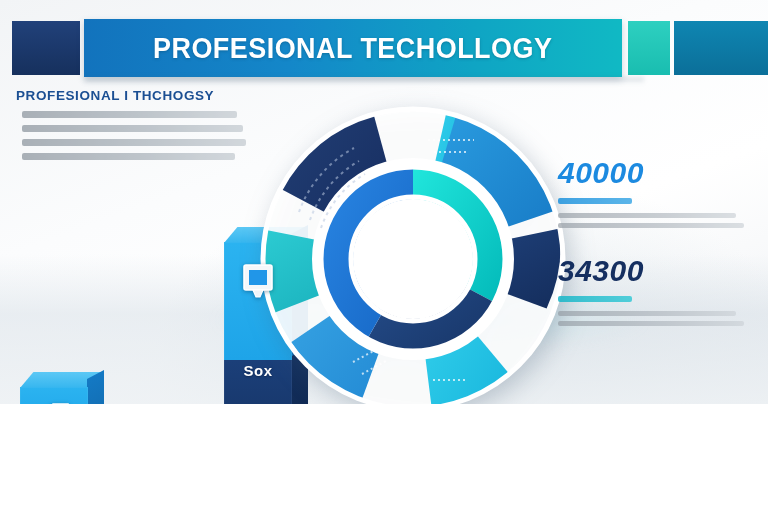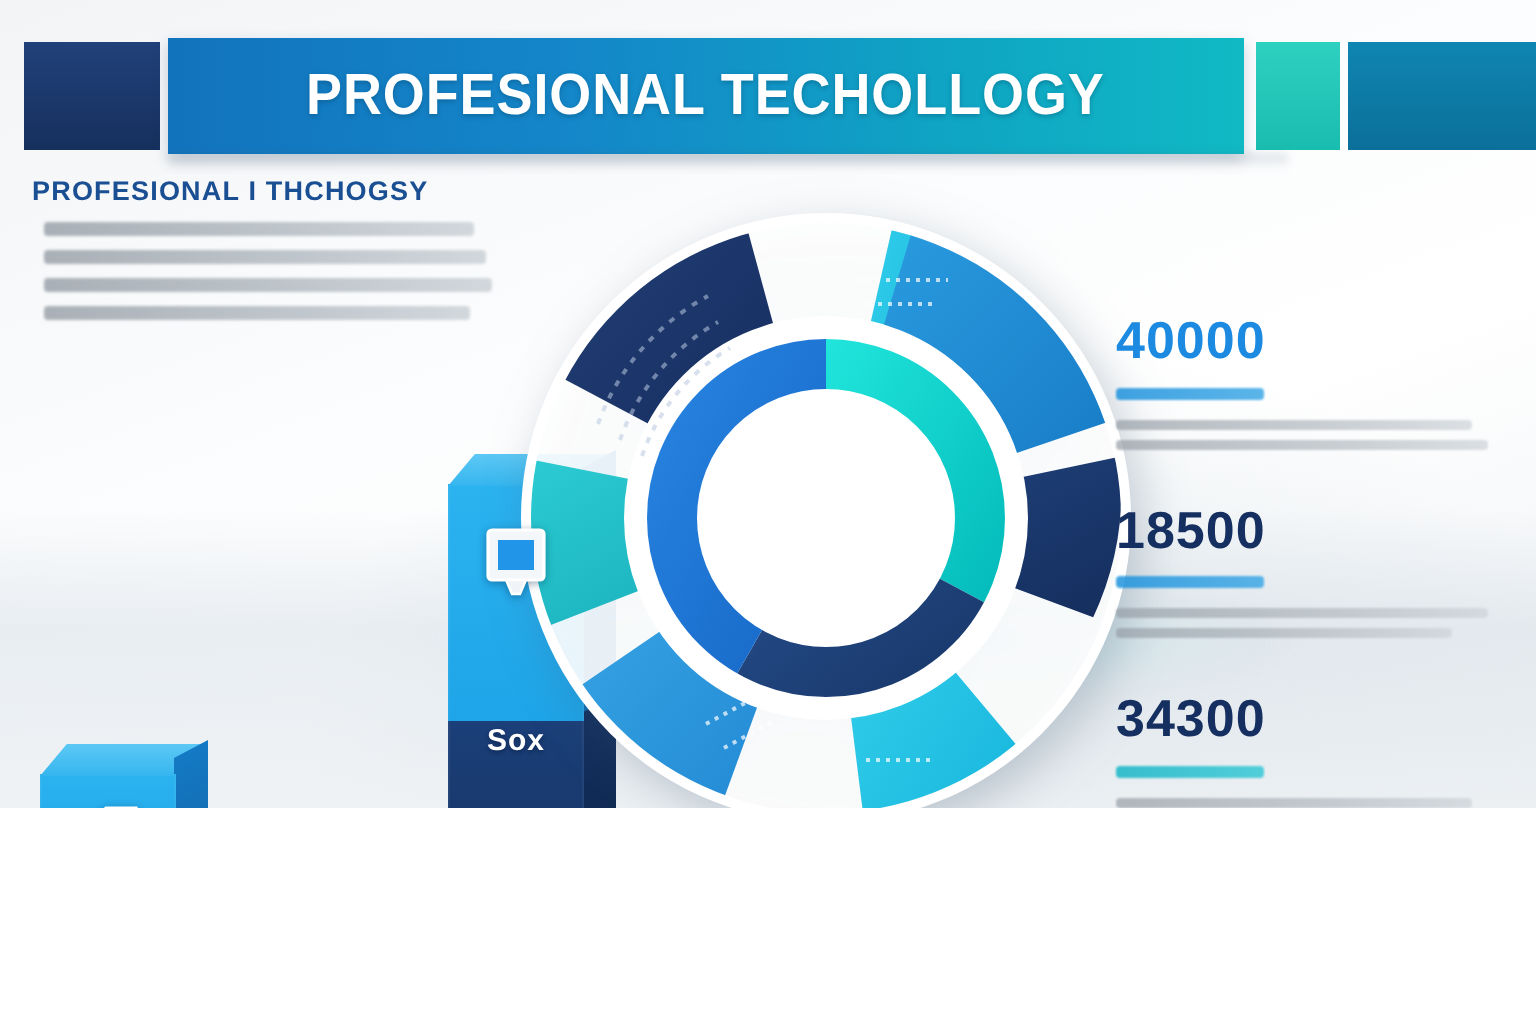--- a/index.html
+++ b/index.html
@@ -127,22 +127,22 @@
   }
 
   
   .donut { position:absolute; left:258px; top:104px; width:310px; height:310px; }
   .donut svg { display:block; filter:drop-shadow(5px 7px 12px rgba(60,85,110,.28)); }
 
   
   .stats { position:absolute; left:558px; top:156px; width:200px; }
   .stat { margin-bottom:26px; }
   .stat-num {
-    font-size:26px; font-weight:bold; letter-spacing:.5px;
-    filter:blur(.3px); line-height:1.1;
+    font-size:30px; font-weight:bold; letter-spacing:.5px;
+    filter:blur(.3px); line-height:1.1;font-style:italic;
   }
   .stat-num.accent { color:#1c8ae0; }
   .stat-num.dark   { color:#152f60; }
   .stat-lead {
     display:inline-block; height:6px; width:74px; border-radius:2px;
     margin:9px 0 5px 0;
     background:linear-gradient(90deg,#1f93dd,#3fa9e6);
     opacity:.85; filter:blur(.6px);
   }
   .stat-lead.teal { background:linear-gradient(90deg,#18b6c8,#37c9d6); }
@@ -300,26 +300,20 @@
 
   <div class="stats">
 
     <div class="stat">
       <div class="stat-num accent">40000</div>
       <span class="stat-lead"></span>
       <span class="stat-line s1"></span>
       <span class="stat-line s2"></span>
     </div>
 
-    <div class="stat">
-      <div class="stat-num dark">18500</div>
-      <span class="stat-lead"></span>
-      <span class="stat-line s2"></span>
-      <span class="stat-line s3"></span>
-    </div>
 
     <div class="stat">
       <div class="stat-num dark">34300</div>
       <span class="stat-lead teal"></span>
       <span class="stat-line s1"></span>
       <span class="stat-line s2"></span>
     </div>
   </div>
 
 </div>

